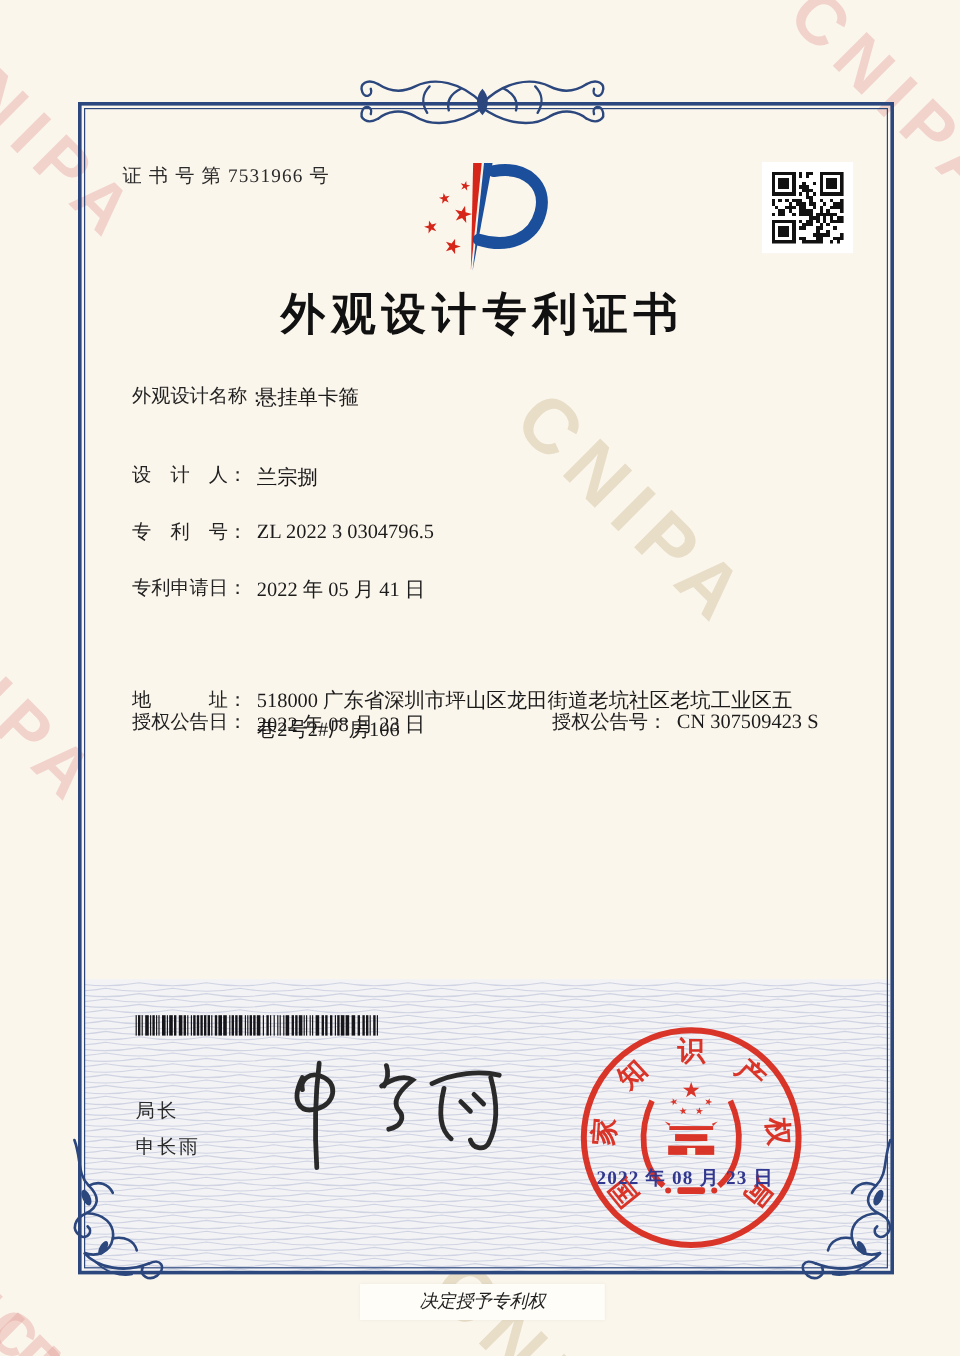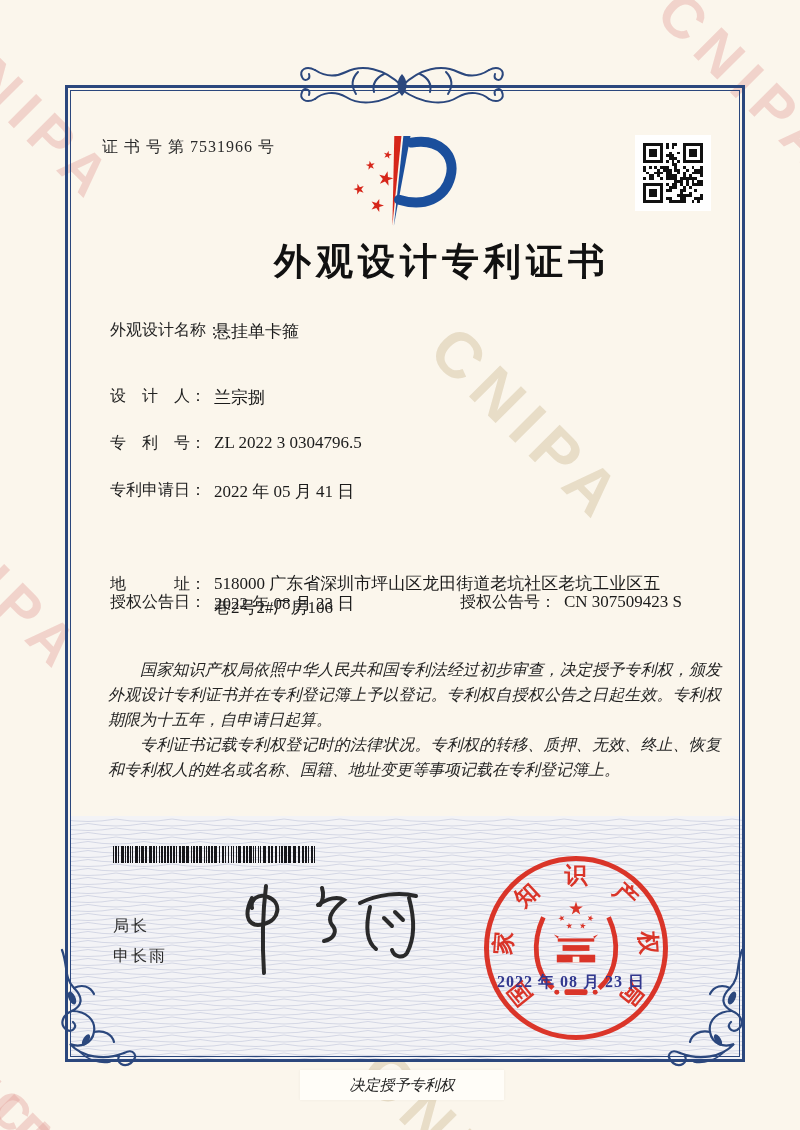--- a/index.html
+++ b/index.html
@@ -14,21 +14,21 @@
   #frame-inner{position:absolute;left:2px;top:2px;right:2px;bottom:2px;border:1px solid #2b477d;}
   
   #band{position:absolute;left:70px;top:816px;width:672px;height:243px;background:#f3f3f6;overflow:hidden;}
   #band svg{position:absolute;left:0;top:0;}
   
   #cert-no{position:absolute;left:102px;top:137px;font-size:16px;letter-spacing:1px;color:#2a2a2a;}
   #qr-pad{position:absolute;left:635px;top:135px;width:76px;height:76px;background:#fff;}
   #qr{position:absolute;left:8px;top:8px;}
   #logo{position:absolute;left:338px;top:134px;}
   #title{position:absolute;left:65px;top:237px;width:674px;text-align:center;
-         font-size:37px;font-weight:700;letter-spacing:5px;color:#111;padding-left:40px;}
+         font-size:37px;font-weight:700;letter-spacing:5px;color:#111;}
   
   .row{position:absolute;left:110px;font-size:17px;white-space:nowrap;}
   .lbl{display:inline-block;width:104px;font-size:16px;white-space:nowrap;vertical-align:top;color:#222;}
   .val{display:inline-block;vertical-align:top;color:#1b1b1b;}
   .val-wrap{white-space:normal;width:452px;line-height:24px;}
   #row-addr{line-height:24px;}
   .pair2{position:absolute;left:350px;top:0;}
   
   #paras{position:absolute;left:108px;top:657px;width:613px;font-size:16px;line-height:25px;
          text-align:justify;font-style:italic;color:#242424;}
@@ -345,24 +345,20 @@
   <div class="row" id="row-addr" style="top:572px">
     <span class="lbl">地　　　址：</span><span class="val val-wrap">518000 广东省深圳市坪山区龙田街道老坑社区老坑工业区五巷2号2#厂房106</span>
   </div>
   <div class="row" style="top:592px">
     <span class="lbl">授权公告日：</span><span class="val">2022 年 08 月 23 日</span>
     <span class="pair2">
       <span class="lbl">授权公告号：</span><span class="val">CN 307509423 S</span>
     </span>
   </div>
 
-  <div id="paras">
-    <p>国家知识产权局依照中华人民共和国专利法经过初步审查，决定授予专利权，颁发外观设计专利证书并在专利登记簿上予以登记。专利权自授权公告之日起生效。专利权期限为十五年，自申请日起算。</p>
-    <p>专利证书记载专利权登记时的法律状况。专利权的转移、质押、无效、终止、恢复和专利权人的姓名或名称、国籍、地址变更等事项记载在专利登记簿上。</p>
-  </div>
 
   <div id="barcode"><i style="width:1px;margin-right:1px"></i><i style="width:2px;margin-right:1px"></i><i style="width:1px;margin-right:2px"></i><i style="width:3px;margin-right:1px"></i><i style="width:1px;margin-right:1px"></i><i style="width:2px;margin-right:1px"></i><i style="width:1px;margin-right:1px"></i><i style="width:1px;margin-right:2px"></i><i style="width:3px;margin-right:1px"></i><i style="width:1px;margin-right:1px"></i><i style="width:3px;margin-right:1px"></i><i style="width:2px;margin-right:2px"></i><i style="width:3px;margin-right:1px"></i><i style="width:2px;margin-right:1px"></i><i style="width:1px;margin-right:2px"></i><i style="width:1px;margin-right:1px"></i><i style="width:2px;margin-right:1px"></i><i style="width:2px;margin-right:1px"></i><i style="width:2px;margin-right:1px"></i><i style="width:2px;margin-right:1px"></i><i style="width:2px;margin-right:1px"></i><i style="width:1px;margin-right:2px"></i><i style="width:2px;margin-right:1px"></i><i style="width:3px;margin-right:1px"></i><i style="width:3px;margin-right:2px"></i><i style="width:1px;margin-right:1px"></i><i style="width:2px;margin-right:1px"></i><i style="width:2px;margin-right:1px"></i><i style="width:3px;margin-right:2px"></i><i style="width:1px;margin-right:1px"></i><i style="width:1px;margin-right:1px"></i><i style="width:2px;margin-right:1px"></i><i style="width:2px;margin-right:1px"></i><i style="width:3px;margin-right:2px"></i><i style="width:1px;margin-right:2px"></i><i style="width:2px;margin-right:1px"></i><i style="width:1px;margin-right:2px"></i><i style="width:1px;margin-right:2px"></i><i style="width:1px;margin-right:1px"></i><i style="width:1px;margin-right:2px"></i><i style="width:1px;margin-right:1px"></i><i style="width:3px;margin-right:2px"></i><i style="width:2px;margin-right:1px"></i><i style="width:2px;margin-right:1px"></i><i style="width:3px;margin-right:1px"></i><i style="width:1px;margin-right:1px"></i><i style="width:1px;margin-right:2px"></i><i style="width:1px;margin-right:1px"></i><i style="width:1px;margin-right:2px"></i><i style="width:3px;margin-right:2px"></i><i style="width:2px;margin-right:1px"></i><i style="width:2px;margin-right:2px"></i><i style="width:2px;margin-right:2px"></i><i style="width:1px;margin-right:1px"></i><i style="width:2px;margin-right:1px"></i><i style="width:3px;margin-right:1px"></i><i style="width:3px;margin-right:2px"></i><i style="width:3px;margin-right:2px"></i><i style="width:2px;margin-right:2px"></i><i style="width:2px;margin-right:1px"></i><i style="width:2px;margin-right:1px"></i><i style="width:1px;margin-right:2px"></i><i style="width:2px;margin-right:1px"></i><i style="width:1px;margin-right:2px"></i></div>
 
   <div class="sig-label" style="top:916px">局长</div>
   <div class="sig-label" style="top:946px">申长雨</div>
 
   <svg id="sig-svg" width="215" height="100" viewBox="0 0 215 100">
     <g stroke="#1a1a1a" stroke-width="4" fill="none" stroke-linecap="round" opacity=".92">
       <path d="M44,6 C41,30 40,62 42,93"></path>
       <path d="M30,18 C20,38 28,48 42,44 C58,40 60,22 46,17 C36,13 28,20 30,28"></path>

